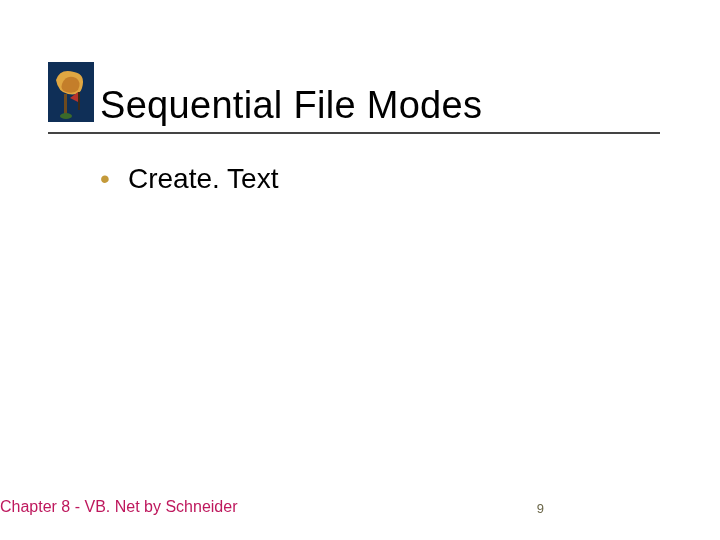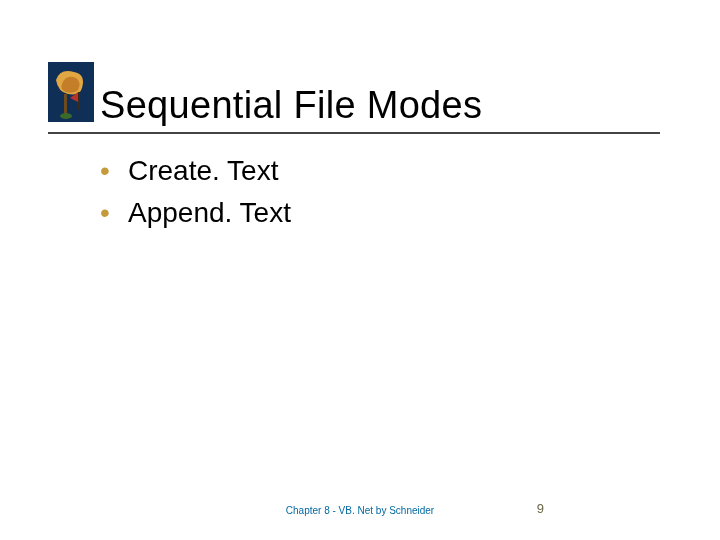--- a/index.html
+++ b/index.html
@@ -23,40 +23,39 @@
 
   .rule {
     position: absolute;
     top: 132px; left: 48px;
     width: 612px; height: 2px;
     background: #444;
   }
 
   .bullets {
     position: absolute;
-    top: 152px; left: 100px; right: 60px;
+    top: 160px; left: 100px; right: 60px;
     font-size: 28px;
     color: #000;
     line-height: 1.35;
   }
   .bullets li { list-style: none; position: relative; padding-left: 28px; margin-bottom: 4px; }
   .bullets li::before {
     content: "•";
     position: absolute;
     left: 0; top: 0;
     color: #c49a3a;
     font-size: 28px;
   }
 
   .footer {
     position: absolute;
     bottom: 24px; left: 0; width: 720px;
-    text-align: center;
-    font-size: 10px;
-    color: #0369a1;
+    font-size: 16px;
+    color: #be185d;
   }
   .pagenum {
     position: absolute;
     bottom: 24px; right: 24px;
     font-size: 13px;
     color: #6a6648;
   }
 </style>
 </head>
 <body>
@@ -74,19 +73,18 @@
       <rect x="30" y="30" width="2" height="18" fill="#3a2a1a"></rect>
     </svg>
   </div>
 
   <h1 class="title">Sequential File Modes</h1>
 
   <div class="rule"></div>
 
   <ul class="bullets">
     <li><span>Create. Text</span></li>
-    <li><span>Append. Text</span></li>
   </ul>
 
   <div class="footer">Chapter 8 - VB. Net by Schneider</div>
   <div class="pagenum">9</div>
 
 </div>
 
 </body></html>

